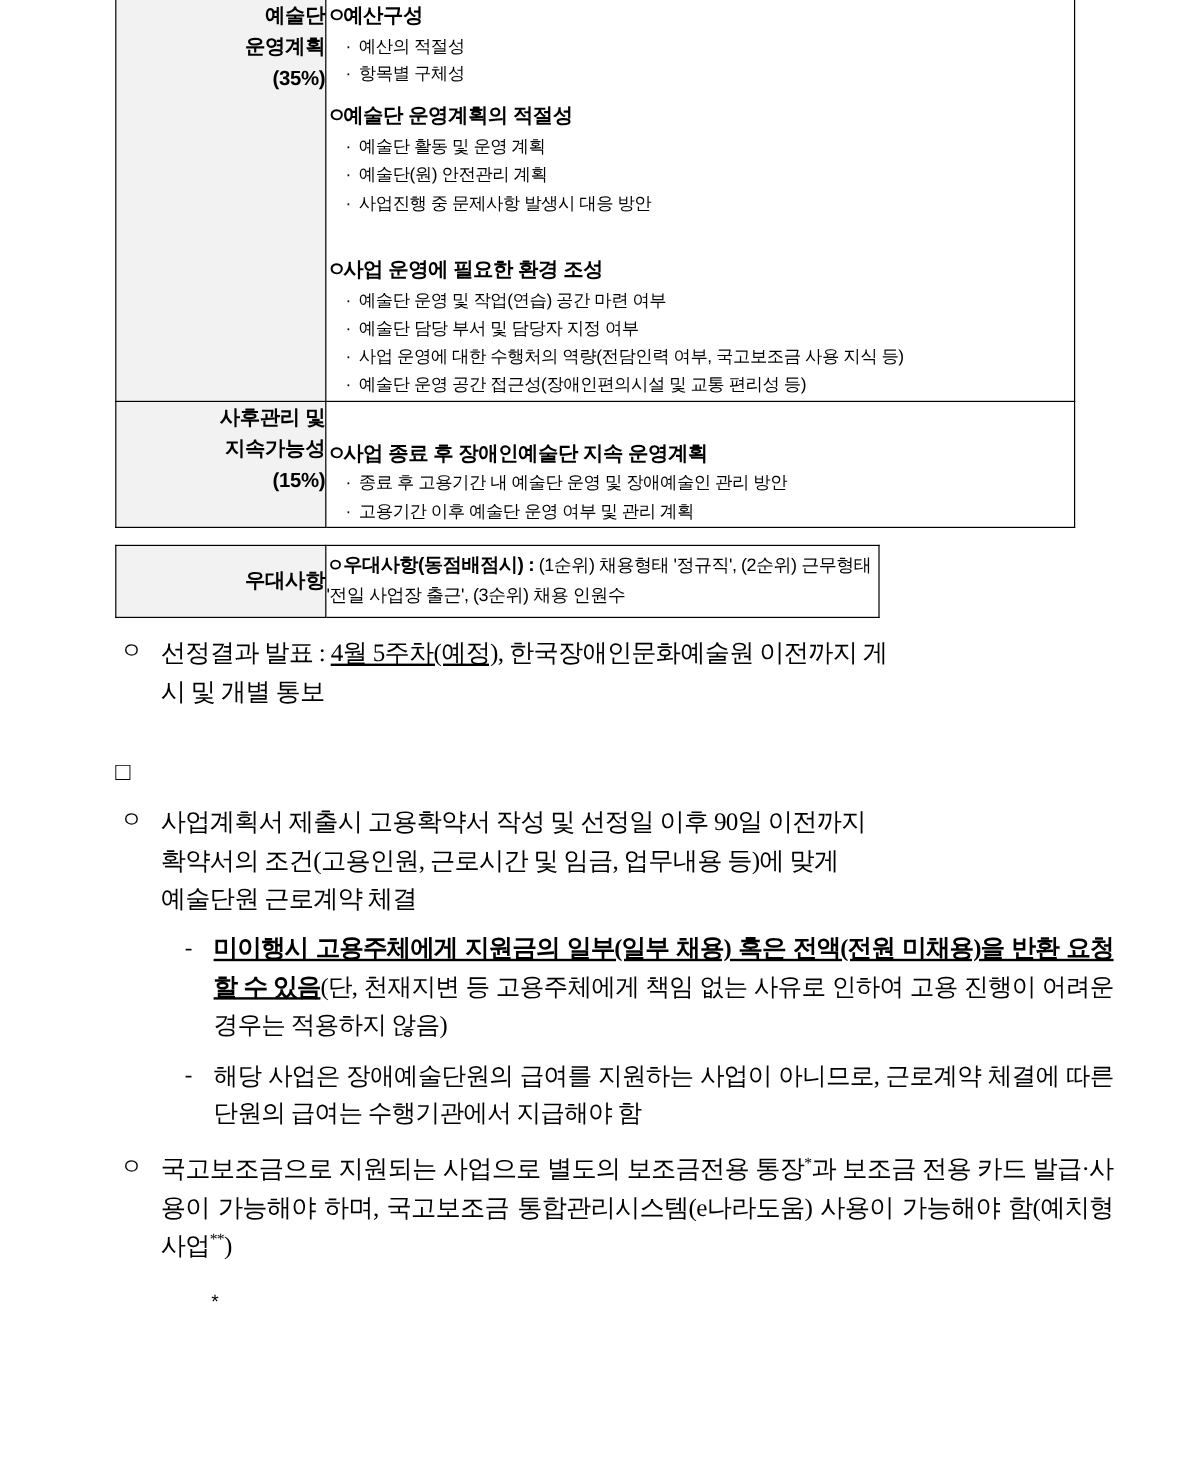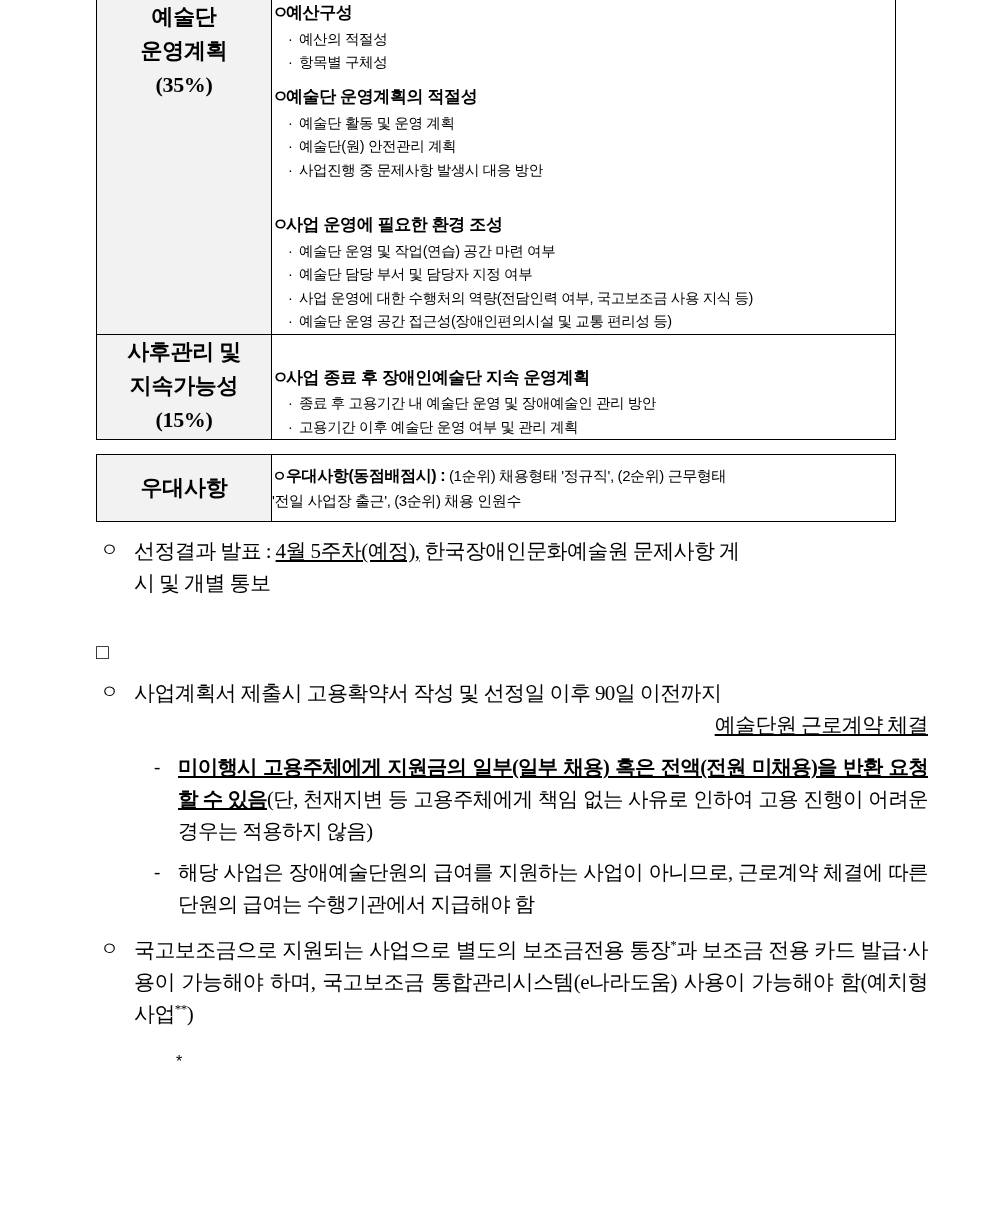--- a/index.html
+++ b/index.html
@@ -31,27 +31,27 @@
     margin: 0;
   }
   table.criteria td {
     border: 1px solid #000;
     vertical-align: top;
     padding: 0;
   }
   td.cat {
     width: 174px;
     background: #f2f2f2;
-    text-align: center;
+    text-align: right;
     vertical-align: middle;
     font-weight: bold;
-    font-size: 22px;
+    font-size: 17px;
     line-height: 1.55;
     letter-spacing: -0.3px;
-    font-family: Liberation Serif, serif;
+    font-family: Liberation Sans, sans-serif;
   }
   td.cat .pct { font-weight: bold; }
   td.detail {
     padding: 6px 10px 8px 12px;
   }
   .grp { margin-bottom: 10px; }
   .grp:last-child { margin-bottom: 0; margin-top: 30px; }
   .grp-head {
     font-weight: bold;
     font-size: 17px;
@@ -78,21 +78,21 @@
     width: 11px;
   }
 
   
   .table-wrap {
     margin-top: -1px;
   }
 
   
   table.pref {
-    width: 800px;
+    width: 637px;
     border-collapse: collapse;
     table-layout: fixed;
     margin-top: 14px;
   }
   table.pref td {
     border: 1px solid #000;
     vertical-align: middle;
     padding: 0;
   }
   td.pref-detail {
@@ -272,21 +272,21 @@
           <div>'전일 사업장 출근', (3순위) 채용 인원수</div>
         </td>
       </tr>
     </tbody>
   </table>
 
   <div class="bodytext">
     <div class="lvl1">
       <div class="bullet">ㅇ</div>
       <div class="txt">
-        <span>선정결과 발표 : </span><span class="u">4월 5주차(예정),</span><span> 한국장애인문화예술원 문제사항 게</span>
+        <span>선정결과 발표 : </span><span class="u">4월 5주차(예정),</span><span> 한국장애인문화예술원 이전까지 게</span>
       </div>
     </div>
     <div class="lvl1" style="margin-top:0;">
       <div class="bullet"></div>
       <div class="txt">시 및 개별 통보</div>
     </div>
   </div>
 
   <div class="heading">
     <span class="sq">□</span>
@@ -296,21 +296,25 @@
     <div class="lvl1">
       <div class="bullet">ㅇ</div>
       <div class="txt" style="display:block;">
         <div style="display:flex;justify-content:space-between;">
             <span>사업계획서 제출시 고용확약서 작성 및 선정일 이후 90일 이전까지</span>
           </div>
       </div>
     </div>
     <div class="lvl1" style="margin-top:0;">
       <div class="bullet"></div>
-      <div class="txt" style="text-align:right;text-decoration:underline;">예술단원 근로계약 체결</div>
+      <div class="txt">확약서의 조건(고용인원, 근로시간 및 임금, 업무내용 등)에 맞게</div>
+    </div>
+    <div class="lvl1" style="margin-top:0;">
+      <div class="bullet"></div>
+      <div class="txt" style="text-align:left;">예술단원 근로계약 체결</div>
     </div>
   </div>
 
   <div class="lvl2">
     <div class="dash">-</div>
     <div class="txt">
       <span class="bold-u">미이행시 고용주체에게 지원금의 일부(일부 채용) 혹은 전액(전원 미채용)을 반환 요청할 수 있음</span><span>(단, 천재지변 등 고용주체에게 책임 없는 사유로 인하여 고용 진행이 어려운 경우는 적용하지 않음)</span>
     </div>
   </div>
 

